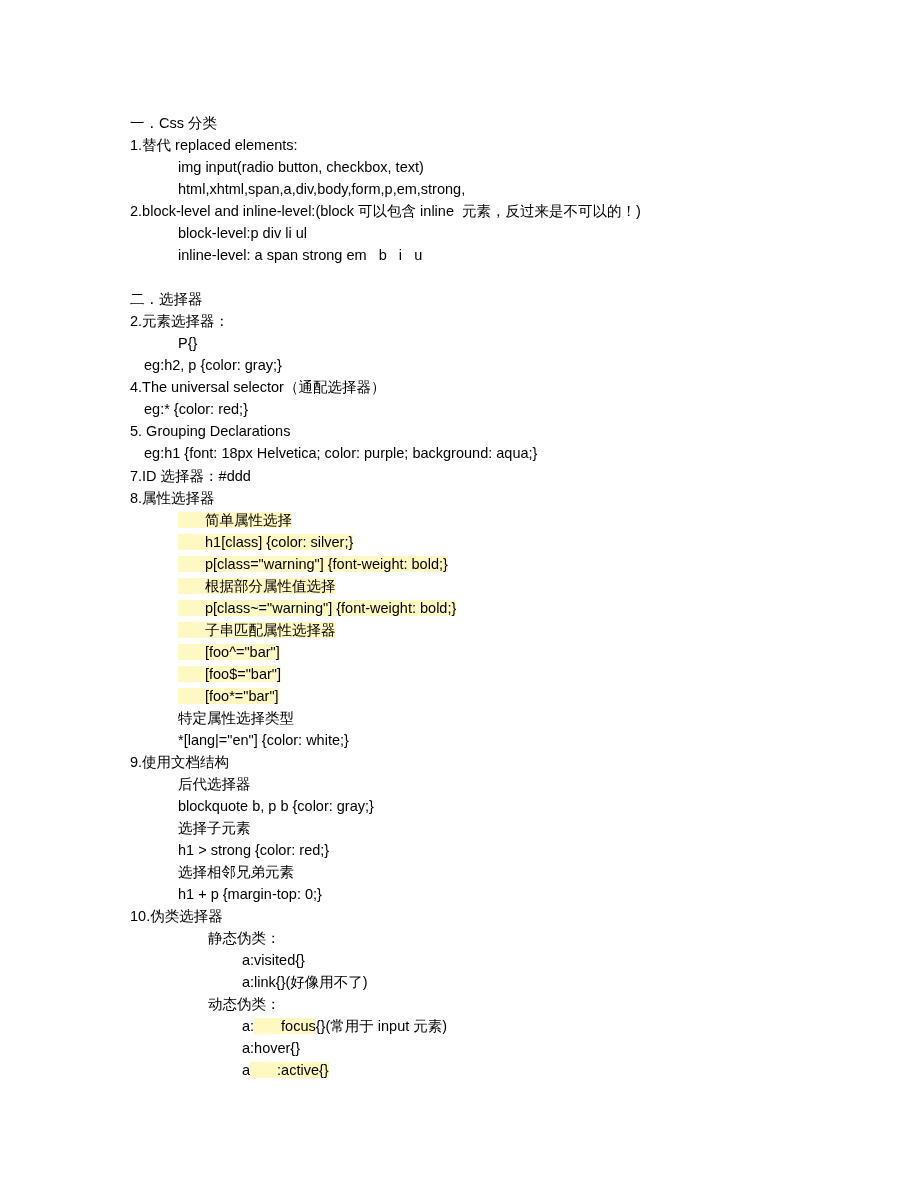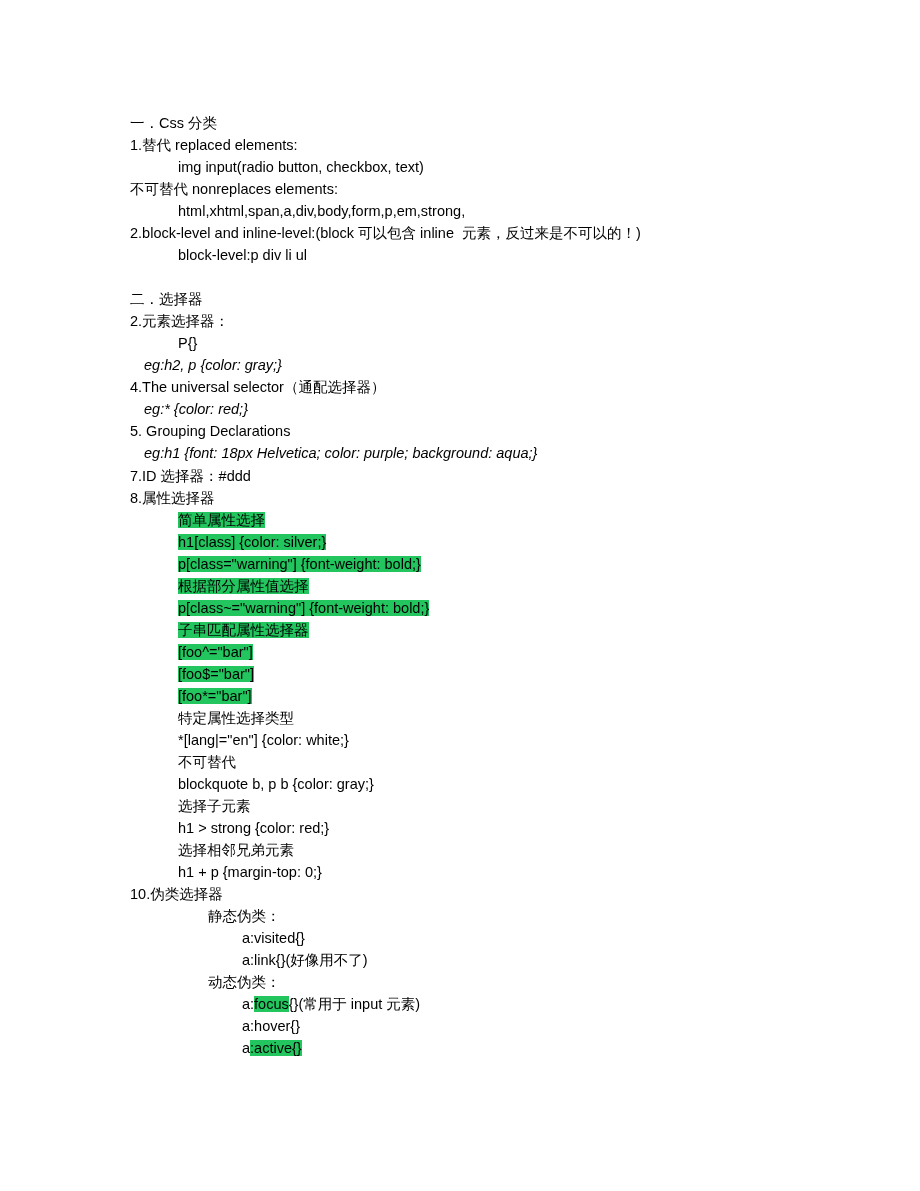--- a/index.html
+++ b/index.html
@@ -12,39 +12,40 @@
       line-height: 1.52;
       width: 920px;
     }
     .page {
       padding: 112px 120px 60px 130px;
     }
     .line {
       white-space: pre-wrap;
     }
     .indent1 { padding-left: 48px; }
-    .indent0a { padding-left: 14px; font-style: italic; }
+    .indent0a { padding-left: 14px; }
     .indent2 { padding-left: 78px; }
     .indent3 { padding-left: 112px; }
     .hl {
-      background: #22c55e;
+      background: #fef9c3;
+      padding-left: 27px;
     }
   </style>
 </head>
 <body>
 
 <div class="page">
   <div id="content">
       <div class="line "><span>一．Css 分类</span></div>
       <div class="line "><span>1.替代 replaced elements:</span></div>
       <div class="line indent1"><span>img input(radio button, checkbox, text)</span></div>
-      <div class="line "><span>不可替代 nonreplaces elements:</span></div>
       <div class="line indent1"><span>html,xhtml,span,a,div,body,form,p,em,strong,</span></div>
       <div class="line "><span>2.block-level and inline-level:(block 可以包含 inline  元素，反过来是不可以的！)</span></div>
       <div class="line indent1"><span>block-level:p div li ul</span></div>
+      <div class="line indent1"><span>inline-level: a span strong em   b   i   u</span></div>
       <div class="line "><span> </span></div>
       <div class="line "><span>二．选择器</span></div>
       <div class="line "><span>2.元素选择器：</span></div>
       <div class="line indent1"><span>P{}</span></div>
       <div class="line indent0a"><span>eg:h2, p {color: gray;}</span></div>
       <div class="line "><span>4.The universal selector（通配选择器）</span></div>
       <div class="line indent0a"><span>eg:* {color: red;}</span></div>
       <div class="line "><span>5. Grouping Declarations</span></div>
       <div class="line indent0a"><span>eg:h1 {font: 18px Helvetica; color: purple; background: aqua;}</span></div>
       <div class="line "><span>7.ID 选择器：#ddd</span></div>
@@ -53,21 +54,22 @@
       <div class="line indent1"><span class="hl">h1[class] {color: silver;}</span></div>
       <div class="line indent1"><span class="hl">p[class="warning"] {font-weight: bold;}</span></div>
       <div class="line indent1"><span class="hl">根据部分属性值选择</span></div>
       <div class="line indent1"><span class="hl">p[class~="warning"] {font-weight: bold;}</span></div>
       <div class="line indent1"><span class="hl">子串匹配属性选择器</span></div>
       <div class="line indent1"><span class="hl">[foo^="bar"]</span></div>
       <div class="line indent1"><span class="hl">[foo$="bar"]</span></div>
       <div class="line indent1"><span class="hl">[foo*="bar"]</span></div>
       <div class="line indent1"><span>特定属性选择类型</span></div>
       <div class="line indent1"><span>*[lang|="en"] {color: white;}</span></div>
-      <div class="line indent1"><span>不可替代</span></div>
+      <div class="line "><span>9.使用文档结构</span></div>
+      <div class="line indent1"><span>后代选择器</span></div>
       <div class="line indent1"><span>blockquote b, p b {color: gray;}</span></div>
       <div class="line indent1"><span>选择子元素</span></div>
       <div class="line indent1"><span>h1 &gt; strong {color: red;}</span></div>
       <div class="line indent1"><span>选择相邻兄弟元素</span></div>
       <div class="line indent1"><span>h1 + p {margin-top: 0;}</span></div>
       <div class="line "><span>10.伪类选择器</span></div>
       <div class="line indent2"><span>静态伪类：</span></div>
       <div class="line indent3"><span>a:visited{}</span></div>
       <div class="line indent3"><span>a:link{}(好像用不了)</span></div>
       <div class="line indent2"><span>动态伪类：</span></div>

